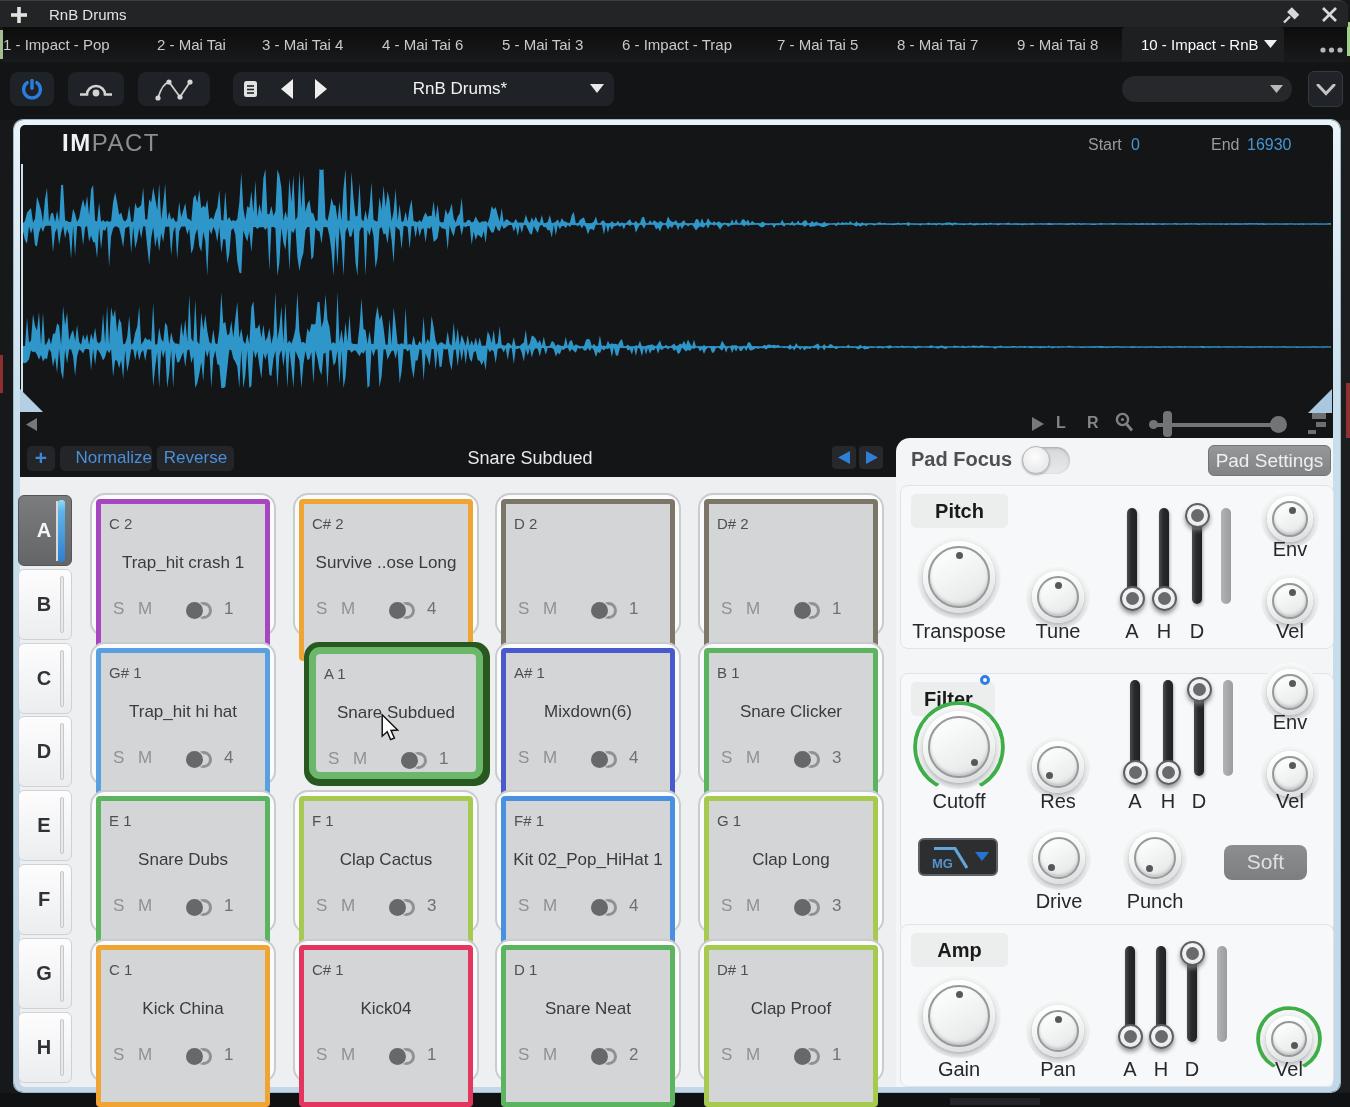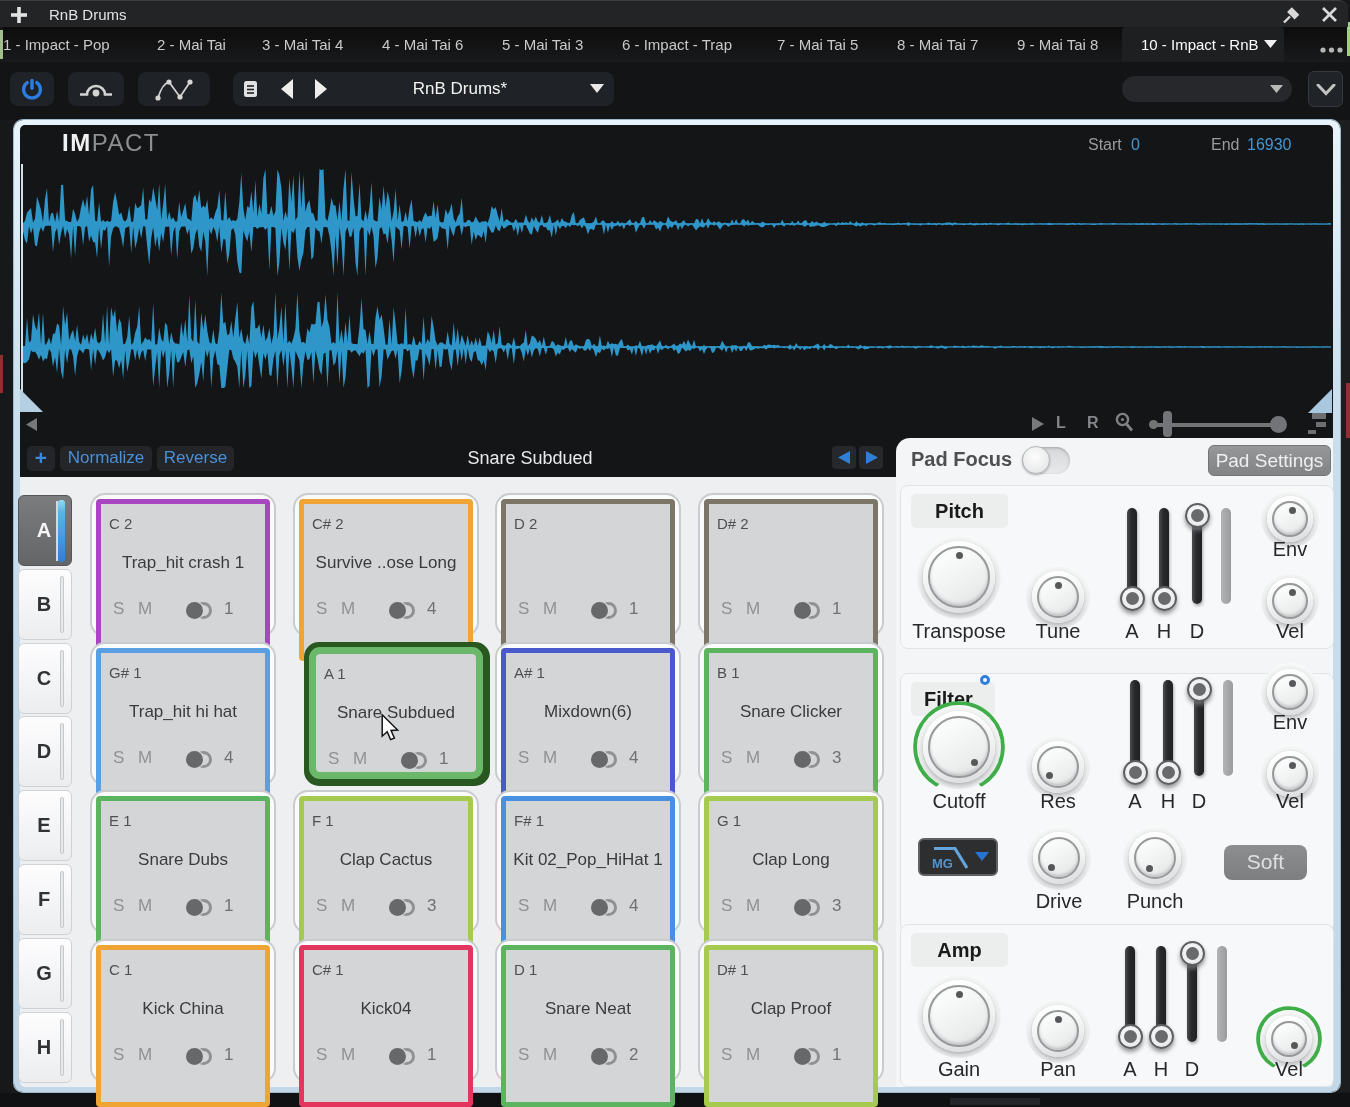--- a/index.html
+++ b/index.html
@@ -185,21 +185,21 @@
     <circle cx="8.5" cy="7.5" r="1.6" fill="#808184"></circle>
   </svg>
 <div class="abs" style="left:1149px;top:420px;width:9px;height:9px;border-radius:50%;background:#737477;"></div>
 <div class="abs" style="left:1156px;top:423px;width:130px;height:4px;border-radius:2px;background:#737477;"></div>
 <div class="abs" style="left:1163px;top:411px;width:9px;height:26px;border-radius:4px;background:#737477;"></div>
 <div class="abs" style="left:1270px;top:416px;width:17px;height:17px;border-radius:50%;background:#737477;"></div>
 <div class="abs" style="left:1312px;top:413px;width:14px;height:6px;background:#6e6f72;"></div>
 <div class="abs" style="left:1316px;top:422px;width:10px;height:5px;background:#6e6f72;"></div>
 <div class="abs" style="left:1308px;top:430px;width:8px;height:4px;background:#6e6f72;"></div>
 <div class="abs" style="left:27px;top:446px;width:28px;height:25px;background:#232528;border-radius:5px;color:#3d87d8;font-size:21px;font-weight:bold;text-align:center;line-height:23px;">+</div>
-<div class="abs" style="left:60px;top:446px;width:92px;height:25px;background:#232528;border-radius:5px;color:#4a90d9;font-size:17px;text-align:center;line-height:24px;">Normalize</div>
+<div class="abs" style="left:60px;top:446px;width:92px;height:25px;background:#232528;border-radius:5px;color:#4a90d9;font-size:17px;text-align:right;line-height:24px;">Normalize</div>
 <div class="abs" style="left:157px;top:446px;width:77px;height:25px;background:#232528;border-radius:5px;color:#4a90d9;font-size:17px;text-align:center;line-height:24px;">Reverse</div>
 <div class="abs" style="left:380px;top:448px;width:300px;text-align:center;color:#e9e9e9;font-size:18px;">Snare Subdued</div>
 <div class="abs" style="left:832px;top:446px;width:24px;height:23px;background:#26282c;border-radius:4px;"></div>
 <svg class="abs" style="left:838px;top:451px" width="12" height="13" viewBox="0 0 12 13">
     <path d="M12 0 L0 6.5 L12 13 Z" fill="#2f7fd7"></path>
   </svg>
 <div class="abs" style="left:859px;top:446px;width:24px;height:23px;background:#26282c;border-radius:4px;"></div>
 <svg class="abs" style="left:866px;top:451px" width="12" height="13" viewBox="0 0 12 13">
     <path d="M0 0 L12 6.5 L0 13 Z" fill="#2f7fd7"></path>
   </svg>

